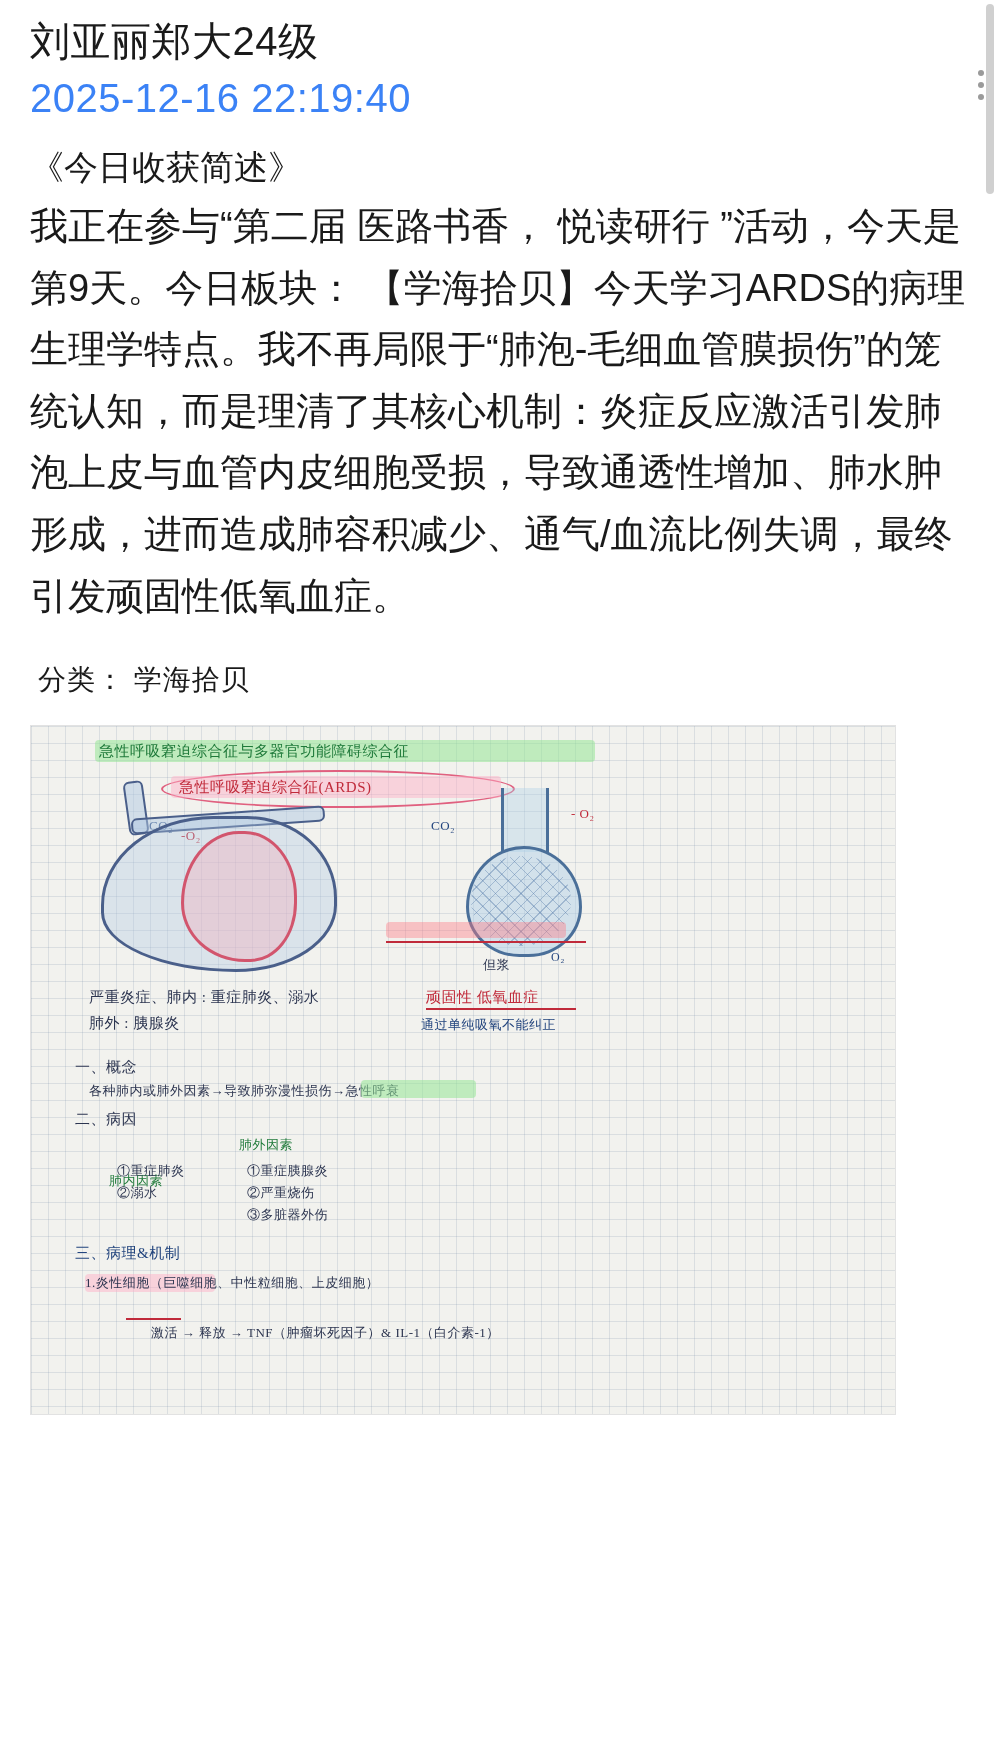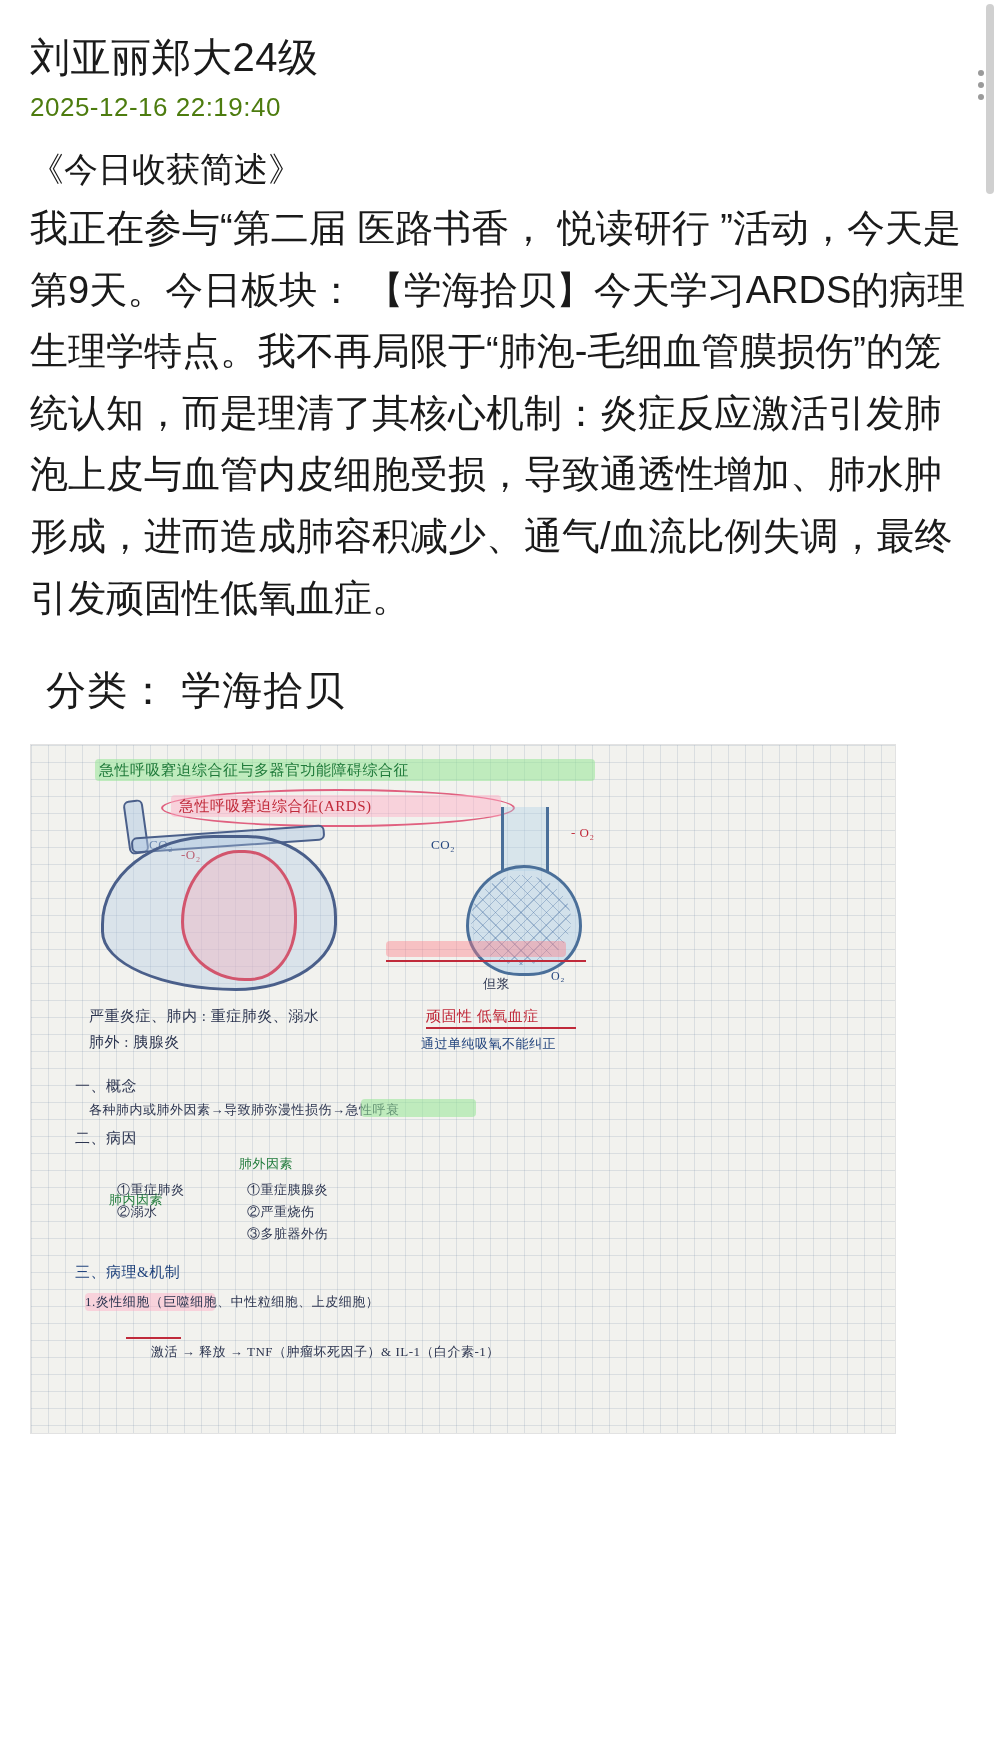--- a/index.html
+++ b/index.html
@@ -13,33 +13,33 @@
     font-family: "Liberation Sans", sans-serif;
     overflow: hidden;
     position: relative;
   }
   .page {
     position: relative;
     width: 1006px;
     height: 1737px;
     background: #ffffff;
     box-sizing: border-box;
-    padding: 26px 30px 0 30px;
+    padding: 10px 30px 0 30px;
   }
   .author-name {
     font-size: 40px;
     color: #1a1a1a;
     font-weight: 400;
     line-height: 1.25;
     letter-spacing: 0.5px;
     margin: 6px 0 10px 0;
   }
   .timestamp {
-    font-size: 26px;
-    color: #4d7c0f;
+    font-size: 40px;
+    color: #3b82f6;
     font-weight: 400;
     margin: 0 0 22px 0;
     letter-spacing: 0.5px;
   }
   .post-title {
     font-size: 34px;
     color: #1a1a1a;
     line-height: 1.45;
     margin: 0 0 4px 0;
   }
@@ -47,23 +47,23 @@
     font-size: 38px;
     color: #1a1a1a;
     line-height: 1.62;
     margin: 0;
     text-align: left;
   }
   .post-body.second {
     margin-top: 4px;
   }
   .category-line {
-    font-size: 40px;
+    font-size: 28px;
     color: #1a1a1a;
-    margin: 34px 0 26px 16px;
+    margin: 34px 0 26px 8px;
     letter-spacing: 1px;
   }
   .image-wrap {
     width: 866px;
     height: 690px;
     overflow: hidden;
     position: relative;
     background: #eef0ea;
     border: 1px solid #e2e2e2;
     box-sizing: border-box;

